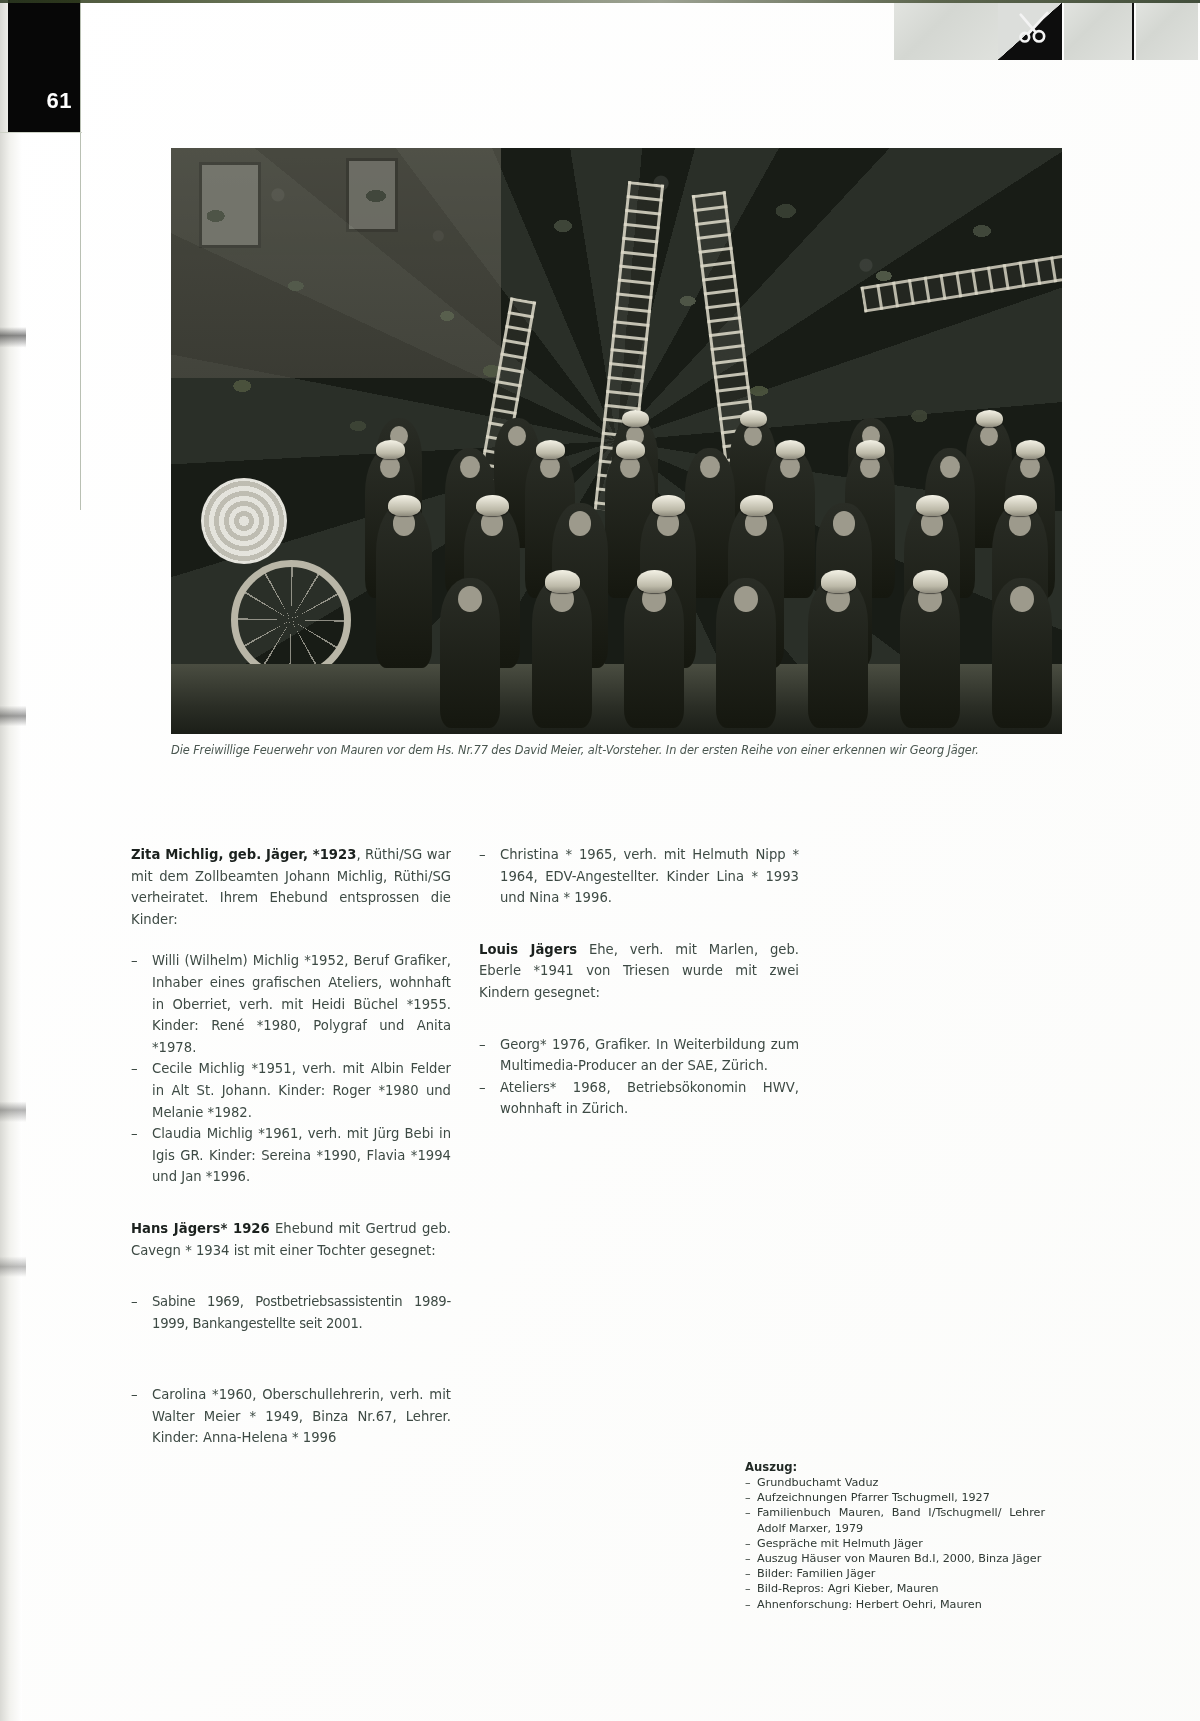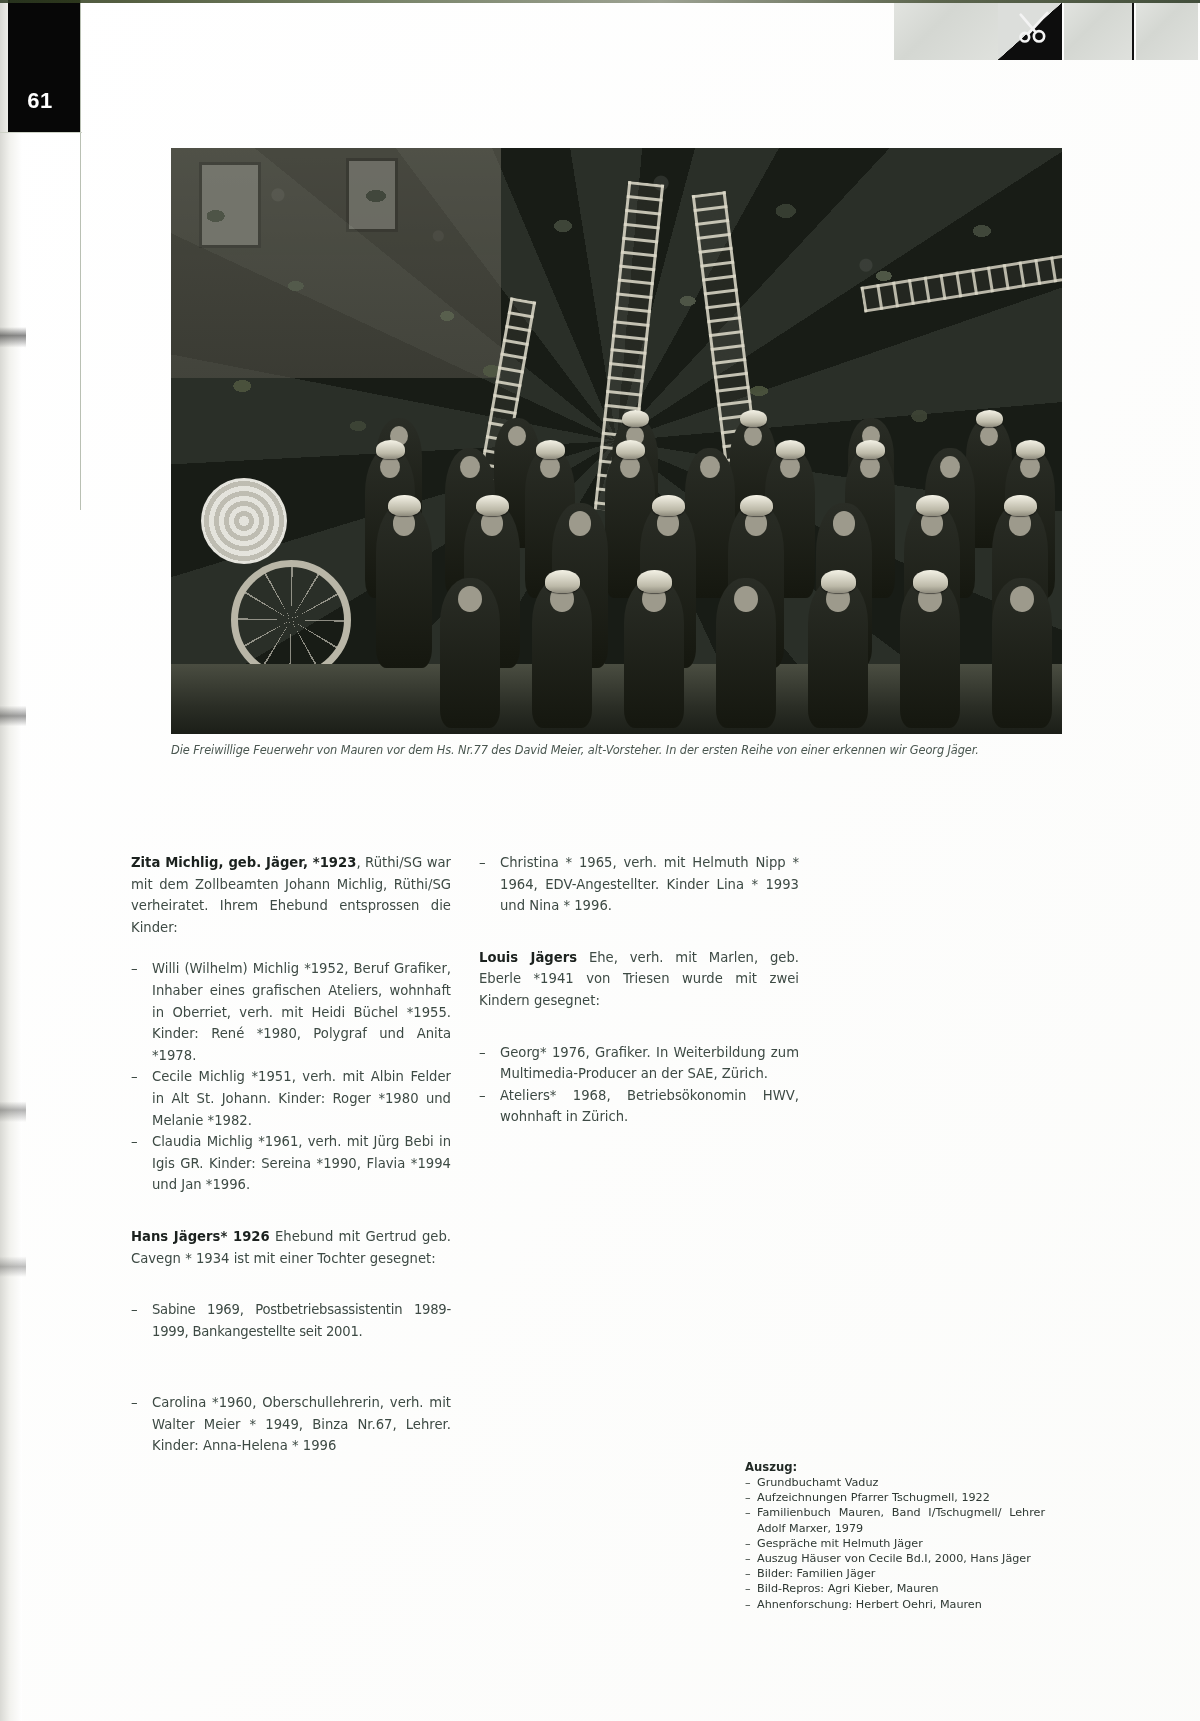--- a/index.html
+++ b/index.html
@@ -37,21 +37,21 @@
     opacity: .85; z-index: 6;
   }
 
   
   #page-tab {
     position: absolute; left: 8px; top: -8px; width: 73px; height: 140px;
     background: #070707; z-index: 4;
   }
   #page-number {
     position: absolute; left: 8px; top: 88px; width: 73px;
-    text-align: center; padding-right: 9px;
+    text-align: right; padding-right: 9px;
     color: #ffffff; font-weight: bold; font-size: 22px;
     letter-spacing: .5px; z-index: 5;
     font-family: "Liberation Sans", sans-serif;
   }
   #page-rule {
     position: absolute; left: 80px; top: 0px; width: 1px; height: 510px;
     background: #b9c0b3; z-index: 4;
   }
   #page-rule2 {
     position: absolute; left: 0px; top: 132px; width: 82px; height: 1px;
@@ -193,21 +193,21 @@
   }
   .face {
     position: absolute; border-radius: 50%;
     background: #9d9a8c;
   }
 
   
   #text-area {
     position: absolute; left: 131px; top: 840px; width: 891px; z-index: 1;
   }
-  .col { position: absolute; top: 12px; width: 320px; }
+  .col { position: absolute; top: 4px; width: 320px; }
   #col-left  { left: 0px; }
   #col-right { left: 348px; }
 
   .para {
     font-family: "DejaVu Sans", sans-serif;
     font-size: 13.2px;
     line-height: 21.6px;
     color: #3d4a44;
     text-align: justify;
     margin: 0 0 0 0;
@@ -438,21 +438,21 @@
     </ul>
 
   </div>
 
 </div>
 
 <div id="quellen">
   <div id="quellen-title">Auszug:</div>
   <ul id="quellen-list">
     <li><span class="dash">–</span><span>Grundbuchamt Vaduz</span></li>
-    <li><span class="dash">–</span><span>Aufzeichnungen Pfarrer Tschugmell, 1922</span></li>
+    <li><span class="dash">–</span><span>Aufzeichnungen Pfarrer Tschugmell, 1927</span></li>
     <li><span class="dash">–</span><span>Familienbuch Mauren, Band I/Tschugmell/ Lehrer Adolf Marxer, 1979</span></li>
     <li><span class="dash">–</span><span>Gespräche mit Helmuth Jäger</span></li>
-    <li><span class="dash">–</span><span>Auszug Häuser von Cecile Bd.I, 2000, Hans Jäger</span></li>
+    <li><span class="dash">–</span><span>Auszug Häuser von Mauren Bd.I, 2000, Binza Jäger</span></li>
     <li><span class="dash">–</span><span>Bilder: Familien Jäger</span></li>
     <li><span class="dash">–</span><span>Bild-Repros: Agri Kieber, Mauren</span></li>
     <li><span class="dash">–</span><span>Ahnenforschung: Herbert Oehri, Mauren</span></li>
   </ul>
 </div>
 
 </body></html>

